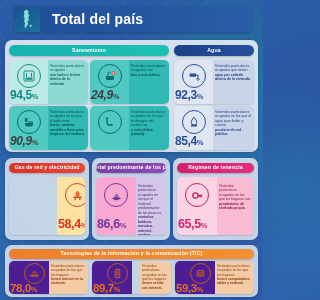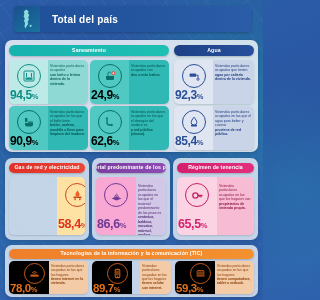--- a/index.html
+++ b/index.html
@@ -33,21 +33,21 @@
     box-shadow: 0 1px 3px rgba(0,0,0,.25);
     overflow: hidden;
   }
   .header .map-box {
     width: 26px; height: 26px; flex: 0 0 26px;
     background: linear-gradient(150deg, #1b4f8f, #18739c);
     display: flex; align-items: center; justify-content: center;
   }
   .header .map-box svg { display: block; }
   .header .title {
-    color: #ffffff; font-size: 10px; font-weight: bold;
+    color: #ffffff; font-size: 14px; font-weight: bold;
     letter-spacing: .2px; margin-left: 12px;
   }
 
   
   .panel {
     position: absolute;
     background: rgba(255,255,255,0.80);
     border-radius: 7px;
     box-shadow: 0 1px 4px rgba(0,0,0,.18);
   }
@@ -112,39 +112,39 @@
   }
   .card .txt-col .lead { display: block; }
   .card .txt-col .hi { font-weight: bold; }
 
   
   .t-teal .icon-col { background: #bdeae6; color: #0f8f87; }
   .t-teal .txt-col  { background: #8fd9d4; color: #0c5f5b; }
   .t-teal .pct      { color: #0e8d85; }
   .t-teal2 .icon-col{ background: #4fc9c2; color: #0a6f69; }
   .t-teal2 .txt-col { background: #2fb8b4; color: #07504d; }
-  .t-teal2 .pct     { color: #000000; }
+  .t-teal2 .pct     { color: #404040; font-style: italic; }
   
   .t-blue .icon-col { background: #dfe6f2; color: #2b4f96; }
   .t-blue .txt-col  { background: #c9d4e9; color: #1f3d7c; }
   .t-blue .pct      { color: #2b4f96; }
   
   .t-gas .icon-col  { background: #fde2a4; color: #d1481f; }
   .t-gas .txt-col   { background: #fbd264; color: #8c4a10; }
   .t-gas .pct       { color: #e0341f; }
   
   .t-pur .icon-col  { background: #f9a8d4; color: #6e3b94; text-decoration: underline; }
   .t-pur .txt-col   { background: #d3c7e8; color: #4f2a70; }
   .t-pur .pct       { color: #6e3b94; }
   
   .t-pink .icon-col { background: #fbd3e2; color: #c42065; }
   .t-pink .txt-col  { background: #f7bcd3; color: #8e1749; }
   .t-pink .pct      { color: #d52470; }
   
-  .t-org .icon-col  { background: #000000; color: #c25a16; padding-left: 10px; }
+  .t-org .icon-col  { background: #4c1d95; color: #c25a16; padding-left: 10px; }
   .t-org .txt-col   { background: #f3cba6; color: #8a3f0c; }
   .t-org .pct       { color: #e2701c; }
 
   
   #card-san-1 { left: 9px;   top: 60px;  width: 79px; height: 44px; }
   #card-san-2 { left: 90px;  top: 60px;  width: 79px; height: 44px; }
   #card-san-3 { left: 9px;   top: 106px; width: 79px; height: 44px; }
   #card-san-4 { left: 90px;  top: 106px; width: 79px; height: 44px; }
   #card-agua-1{ left: 174px; top: 60px;  width: 80px; height: 44px; }
   #card-agua-2{ left: 174px; top: 106px; width: 80px; height: 44px; }
@@ -247,21 +247,20 @@
 
 <div class="card t-teal2" id="card-san-4">
   <div class="icon-col">
     <div class="ring">
       <svg width="14" height="14" viewBox="0 0 14 14" aria-hidden="true">
         <path d="M4 3 v4.5 a2.5 2.5 0 0 0 2.5 2.5 H9" fill="none" stroke="currentColor" stroke-width="1.3"></path>
         <path d="M8.4 8.6 L10.2 10 L8.4 11.4 Z" fill="currentColor"></path>
         <rect x="2.8" y="2.4" width="2.4" height="1.2" rx=".4" fill="currentColor"></rect>
       </svg>
     </div>
-    <div class="pct"><span>62,6</span><span class="sfx">%</span></div>
   </div>
   <div class="txt-col">
     <span class="lead">Viviendas particulares ocupadas en las que el desagüe del inodoro es</span>
     <span class="hi">a red pública (cloaca).</span>
   </div>
 </div>
 
 <div class="card t-blue" id="card-agua-1">
   <div class="icon-col">
     <div class="ring">

